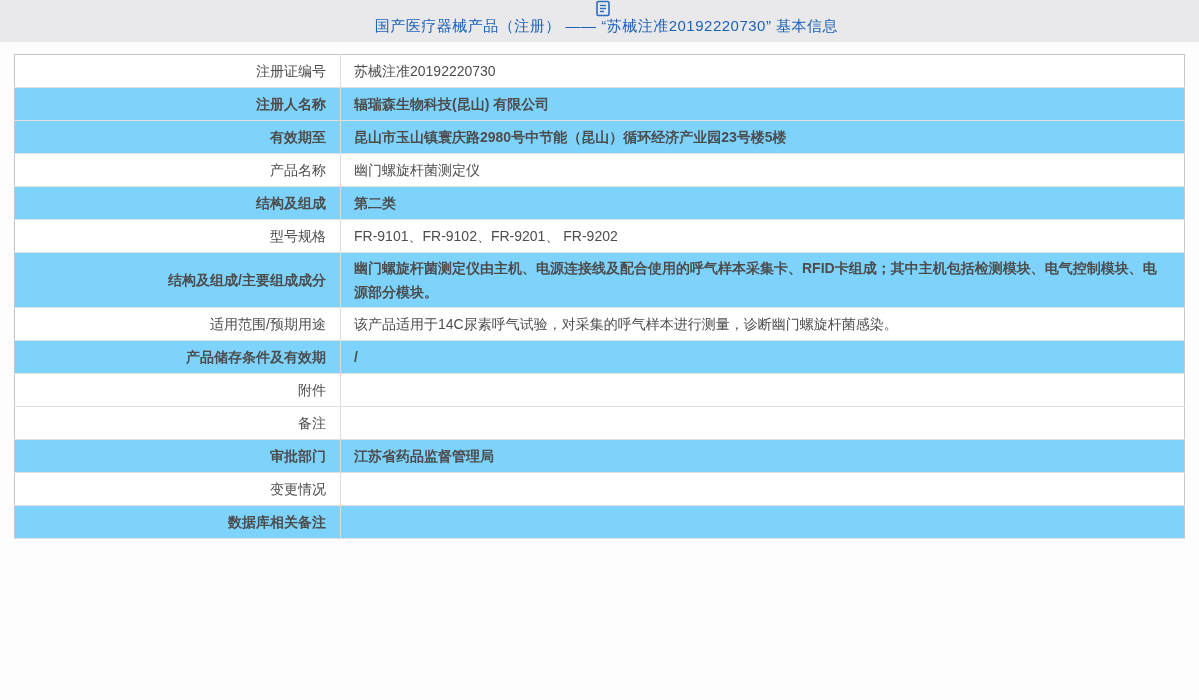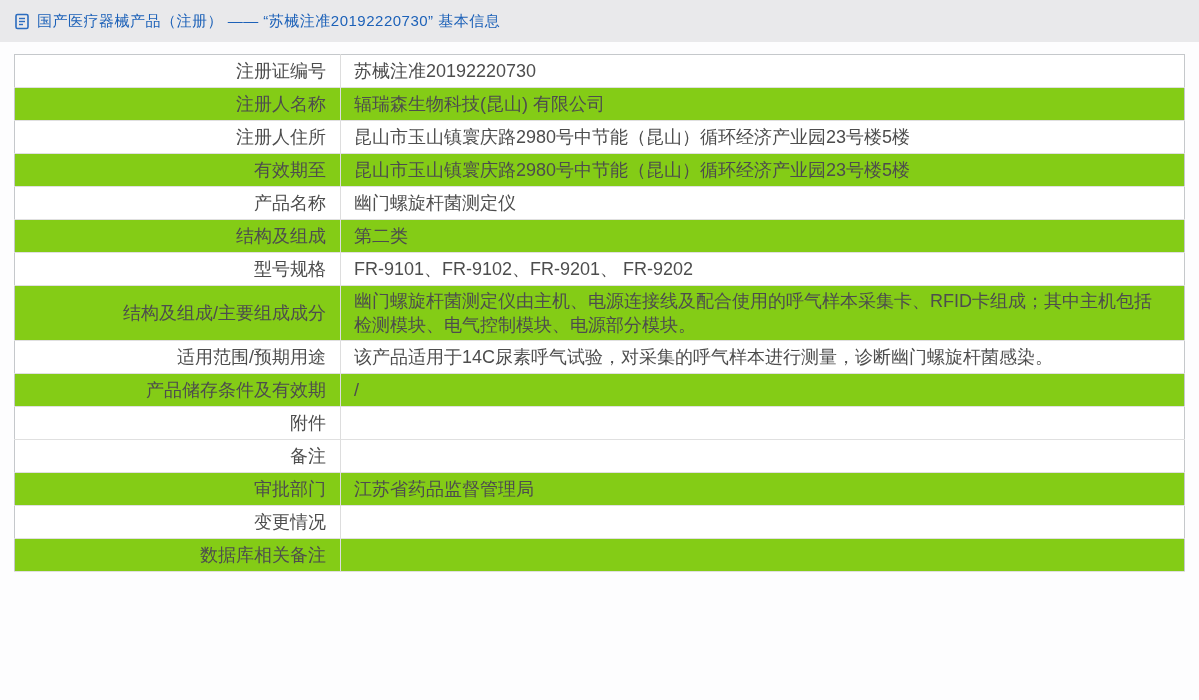--- a/index.html
+++ b/index.html
@@ -9,20 +9,21 @@
     background: #fdfdfe;
     font-family: "Liberation Sans", "DejaVu Sans", sans-serif;
     overflow: hidden;
   }
   .top-bar {
     height: 42px;
     background: #e9e9eb;
     display: flex;
     align-items: center;
     padding-left: 14px;
+    flex-direction: column;
   }
   .doc-icon {
     width: 17px;
     height: 17px;
     margin-right: 6px;
     flex: 0 0 auto;
     display: inline-block;
   }
   .top-title {
     color: #1c61b8;
@@ -33,25 +34,26 @@
   .table-wrap {
     margin: 12px 14px 0 14px;
   }
   table.info-table {
     width: 100%;
     border-collapse: collapse;
     border: 1px solid #c5c8cb;
     background: #ffffff;
   }
   table.info-table tr.alt td {
-    background: #84cc16;
+    background: #7dd3fc;
+    font-weight: bold;
   }
   table.info-table td {
     border-bottom: 1px solid #e0e0e0;
-    font-size: 18px;
+    font-size: 14px;
     color: #4d4d4d;
     height: 33px;
     line-height: 24px;
     vertical-align: middle;
   }
   td.label-cell {
     width: 326px;
     text-align: right;
     padding: 3px 14px 3px 10px;
     border-right: 1px solid #ddd;
@@ -82,24 +84,20 @@
   <tr>
     <td class="label-cell">注册证编号</td>
     <td class="value-cell">苏械注准20192220730</td>
   </tr>
 
   <tr class="alt">
     <td class="label-cell">注册人名称</td>
     <td class="value-cell">辐瑞森生物科技(昆山) 有限公司</td>
   </tr>
 
-  <tr>
-    <td class="label-cell">注册人住所</td>
-    <td class="value-cell">昆山市玉山镇寰庆路2980号中节能（昆山）循环经济产业园23号楼5楼</td>
-  </tr>
 
   <tr class="alt">
     <td class="label-cell">有效期至</td>
     <td class="value-cell">昆山市玉山镇寰庆路2980号中节能（昆山）循环经济产业园23号楼5楼</td>
   </tr>
 
   <tr>
     <td class="label-cell">产品名称</td>
     <td class="value-cell">幽门螺旋杆菌测定仪</td>
   </tr>

